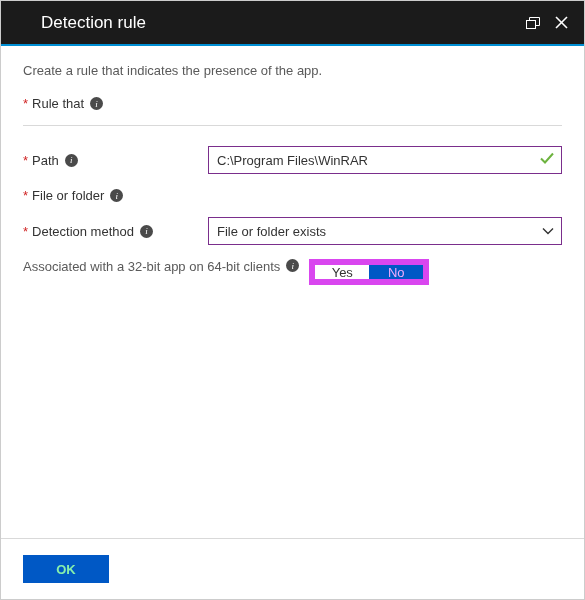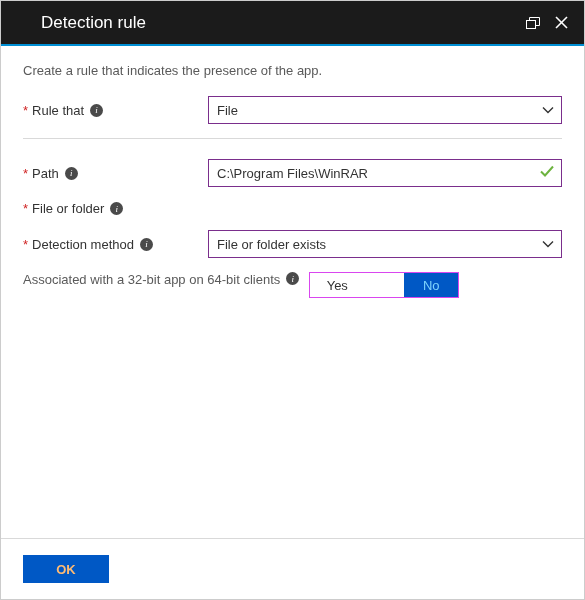--- a/index.html
+++ b/index.html
@@ -114,53 +114,52 @@
     color: #6db33f;
     pointer-events: none;
   }
   hr.sep {
     border: none;
     border-top: 1px solid #d9d9d9;
     margin: 6px 0 20px 0;
   }
   .toggle-group {
     display: inline-flex;
-    border: 1px solid #d946ef;
+    border: 6px solid #d946ef;
     height: 26px;
     margin-left: 10px;
     vertical-align: middle;
   }
   .toggle-btn {
     width: 54px;
     display: inline-flex;
     align-items: center;
     justify-content: center;
     font-size: 13px;
     background: #fff;
     color: #333;
     cursor: pointer;
     user-select: none;
   }
   .toggle-btn.active {
     background: #0058c5;
-    color: #7dd3fc;
-    margin-left: 40px;
+    color: #f0abfc;
   }
   .assoc-row {
     display: flex;
     color: #5a5a5a;
     margin-top: 4px;
   }
   .footer {
     border-top: 1px solid #d9d9d9;
     padding: 16px 22px;
   }
   .ok-btn {
     background: #0058c5;
-    color: #fdba74;
+    color: #86efac;
     border: none;
     height: 28px;
     width: 86px;
     font-size: 13px;
     font-weight: 600;
     cursor: pointer;
   }
 </style>
 </head>
 <body>
@@ -185,30 +184,20 @@
 
 <div class="content">
   <div class="desc">Create a rule that indicates the presence of the app.</div>
 
   <div class="row">
     <div class="label">
       <span class="req">*</span>
       <span>Rule that</span>
       <span class="info-icon">i</span>
     </div>
-    <div class="field">
-      <div class="select">
-          <span>File</span>
-        </div>
-      <span class="chevron">
-        <svg width="12" height="8" viewBox="0 0 12 8">
-            <path d="M1 1 L6 6 L11 1" fill="none" stroke="#333" stroke-width="1.4"></path>
-          </svg>
-      </span>
-    </div>
   </div>
 
   <hr class="sep">
 
   <div class="row">
     <div class="label">
       <span class="req">*</span>
       <span>Path</span>
       <span class="info-icon">i</span>
     </div>

